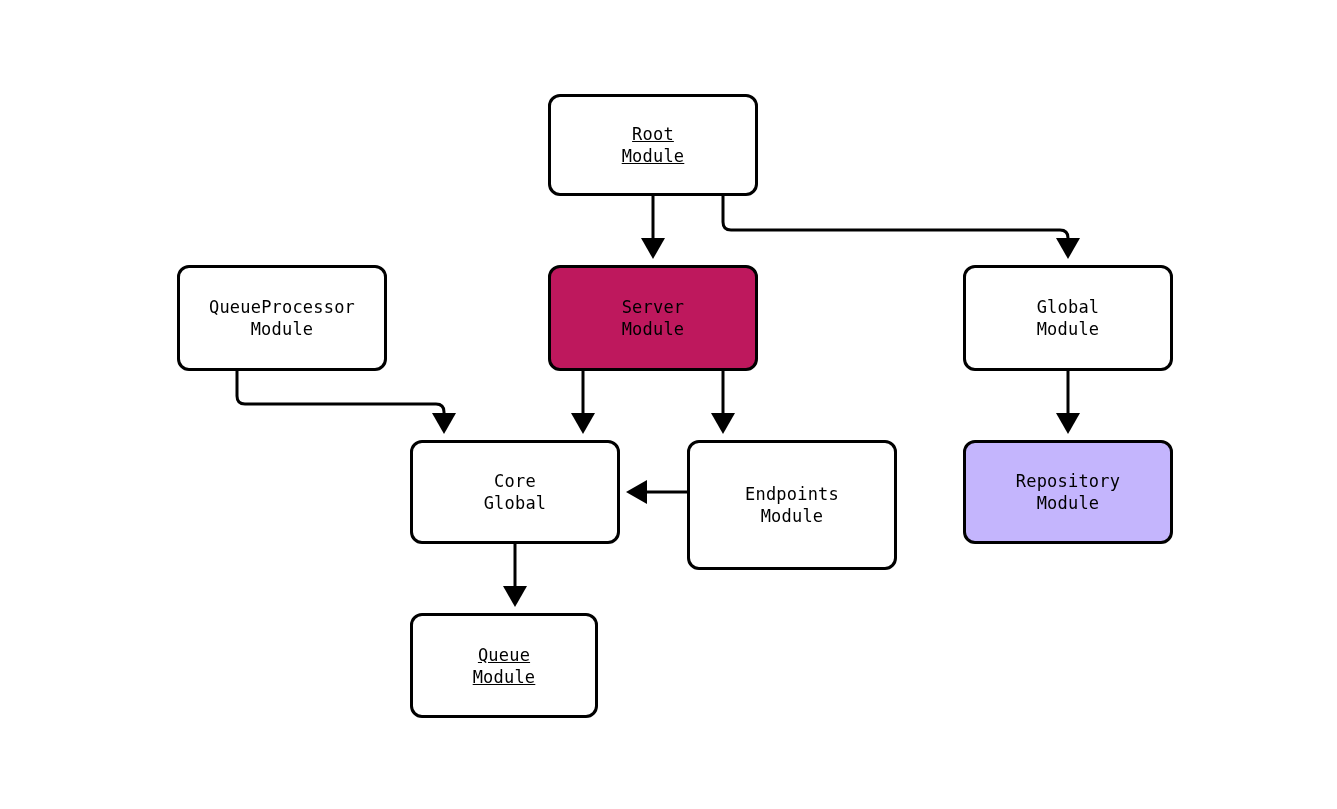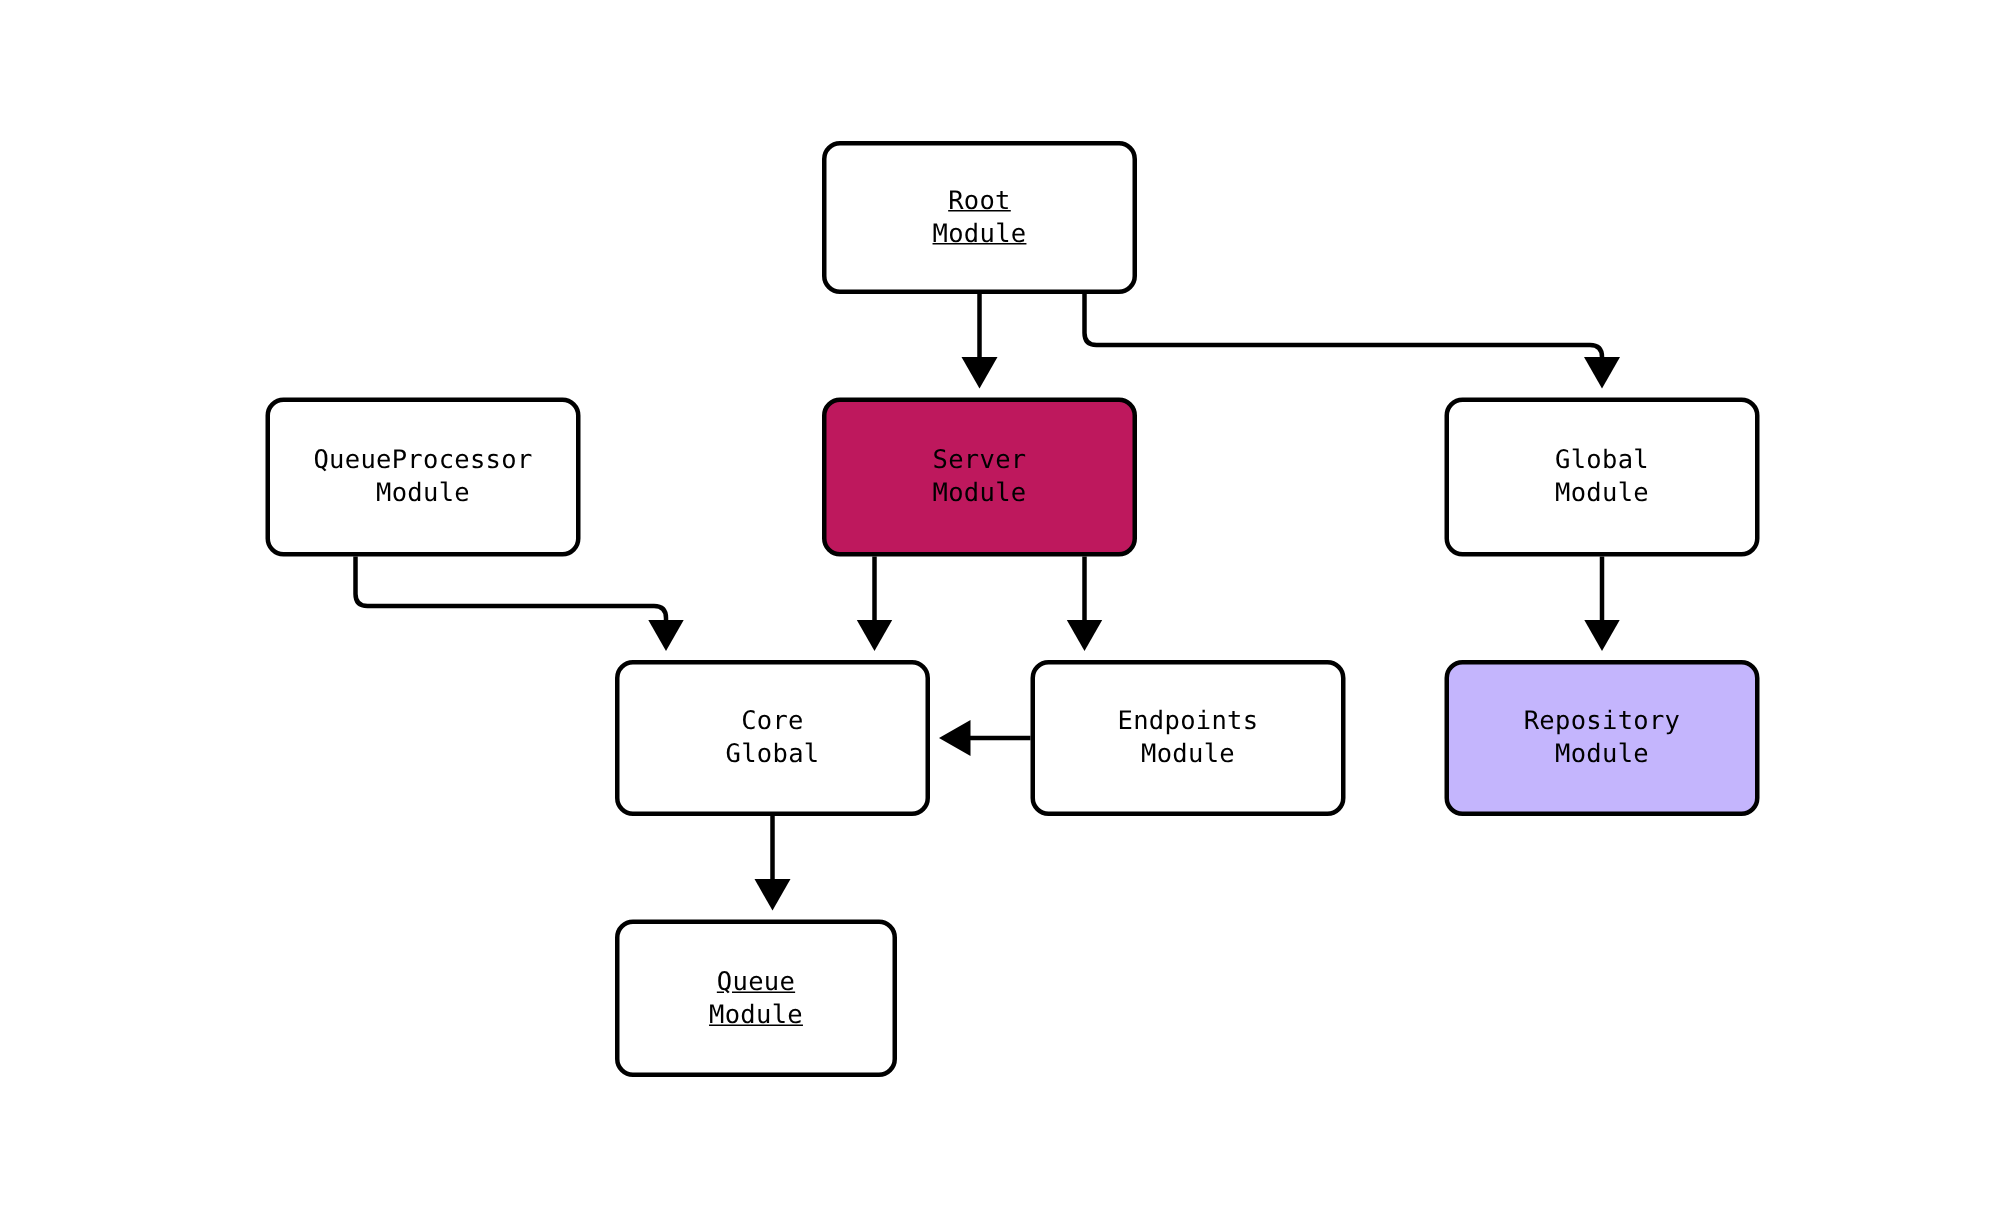--- a/index.html
+++ b/index.html
@@ -110,21 +110,21 @@
   <div class="node" id="node-global" style="left: 963px; top: 265px; width: 210px; height: 106px; border-color: rgb(0, 0, 0); background: rgb(255, 255, 255);">
     <div class="node-label">Global
 Module</div>
   </div>
 
   <div class="node" id="node-core" style="left: 410px; top: 440px; width: 210px; height: 104px; border-color: rgb(0, 0, 0); background: rgb(255, 255, 255);">
     <div class="node-label">Core
 Global</div>
   </div>
 
-  <div class="node" id="node-endpoints" style="left: 687px; top: 440px; width: 210px; height: 104px; border-color: rgb(0, 0, 0); background: rgb(255, 255, 255);">
+  <div class="node" id="node-endpoints" style="left: 687px; top: 440px; width: 210px; height: 130px; border-color: rgb(0, 0, 0); background: rgb(255, 255, 255);">
     <div class="node-label">Endpoints
 Module</div>
   </div>
 
   <div class="node" id="node-repository" style="left: 963px; top: 440px; width: 210px; height: 104px; border-color: rgb(0, 0, 0); background: #c4b5fd;">
     <div class="node-label">Repository
 Module</div>
   </div>
 
   <div class="node" id="node-queue" style="left: 410px; top: 613px; width: 188px; height: 105px; border-color: rgb(0, 0, 0); background: rgb(255, 255, 255); text-decoration: underline;">

